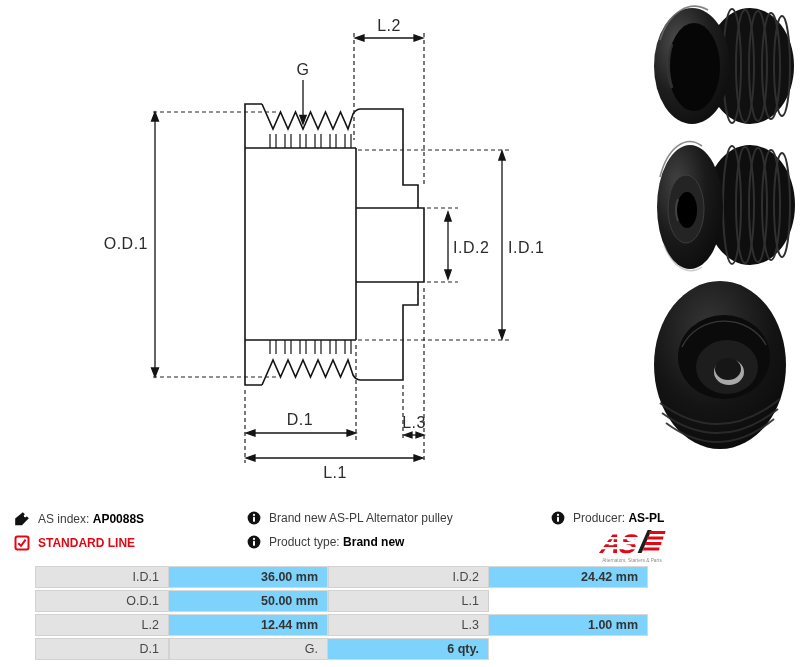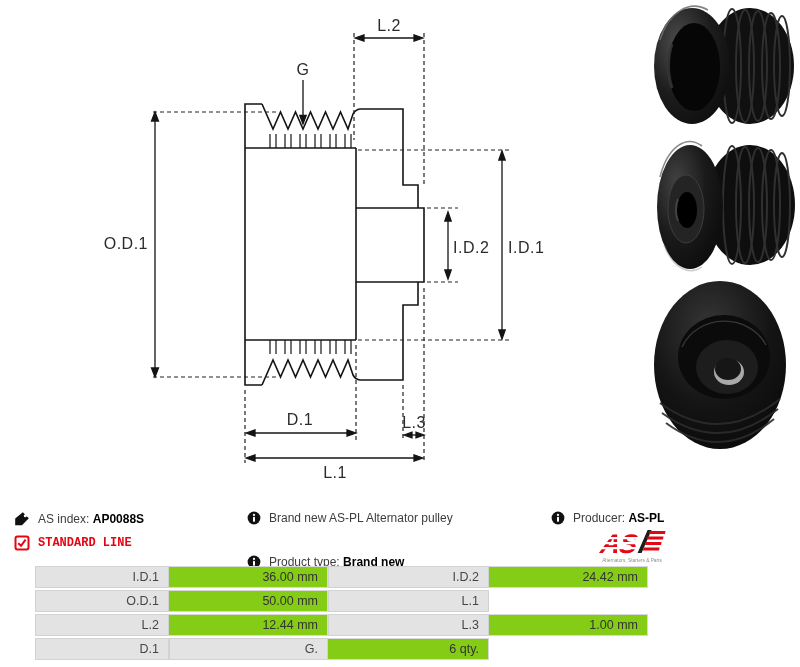--- a/index.html
+++ b/index.html
@@ -15,21 +15,21 @@
   .photo3{left:648px;top:277px;}
   .info-item{position:absolute;display:flex;align-items:center;gap:8px;font-size:12px;white-space:nowrap;}
   .info-item b{color:#000;}
   .red{color:#e30613;font-weight:bold;}
   .ico{flex:0 0 auto;display:block;}
   .logo{position:absolute;left:592px;top:528px;}
   .specs{position:absolute;left:35px;top:566px;width:613px;}
   .spec-row{display:grid;grid-template-columns:134px 159px 161px 159px;height:22px;margin-bottom:2px;}
   .cell{display:flex;align-items:center;justify-content:flex-end;padding-right:9px;font-size:12.5px;box-sizing:border-box;}
   .cell.lbl{background:#e3e3e3;border:1px solid #d2d2d2;color:#474747;}
-  .cell.val{background:#84cc16;border:1px solid #d8d8d8;border-left:none;color:#333;}
+  .cell.val{background:#7dd3fc;border:1px solid #d8d8d8;border-left:none;color:#333;font-weight:bold;}
 </style>
 </head>
 <body>
 
 <div class="stage">
 
   <svg class="drawing" width="560" height="500" viewBox="0 0 560 500">
     <g stroke="#141414" stroke-width="1.6" fill="none" stroke-linejoin="miter">
 
       <path d="M262 104 H245 V385 H262"></path>
@@ -175,38 +175,38 @@
   </svg>
 
   <div class="info-item" style="left:14px;top:511px;">
     <svg class="ico" width="16" height="16" viewBox="0 0 16 16">
       <path d="M8.8 1.2 L14.8 7.2 L8 14.2 H1.2 V7.4 Z" fill="#111"></path>
       <circle cx="11.3" cy="4.7" r="1.5" fill="#fff"></circle>
     </svg>
     <span><span>AS index:</span> <b>AP0088S</b></span>
   </div>
 
-  <div class="info-item" style="left:14px;top:535px;font-family:Liberation Mono, monospace;">
+  <div class="info-item" style="left:14px;top:535px;">
     <svg class="ico" width="16" height="16" viewBox="0 0 16 16">
       <rect x="1.5" y="1.5" width="13" height="13" rx="2" fill="none" stroke="#e30613" stroke-width="2"></rect>
       <path d="M4.2 8.2 L7 10.8 L11.6 4.6" fill="none" stroke="#e30613" stroke-width="2"></path>
     </svg>
     <span class="red">STANDARD LINE</span>
   </div>
 
   <div class="info-item" style="left:247px;top:511px;">
     <svg class="ico" width="14" height="14" viewBox="0 0 14 14">
       <circle cx="7" cy="7" r="6.4" fill="#111"></circle>
       <circle cx="7" cy="3.9" r="1.1" fill="#fff"></circle>
       <rect x="6" y="5.8" width="2" height="5" rx="0.9" fill="#fff"></rect>
     </svg>
     <span>Brand new AS-PL Alternator pulley</span>
   </div>
 
-  <div class="info-item" style="left:247px;top:535px;margin-top:20px;">
+  <div class="info-item" style="left:247px;top:535px;">
     <svg class="ico" width="14" height="14" viewBox="0 0 14 14">
       <circle cx="7" cy="7" r="6.4" fill="#111"></circle>
       <circle cx="7" cy="3.9" r="1.1" fill="#fff"></circle>
       <rect x="6" y="5.8" width="2" height="5" rx="0.9" fill="#fff"></rect>
     </svg>
     <span><span>Product type:</span> <b>Brand new</b></span>
   </div>
 
   <div class="info-item" style="left:551px;top:511px;">
     <svg class="ico" width="14" height="14" viewBox="0 0 14 14">

